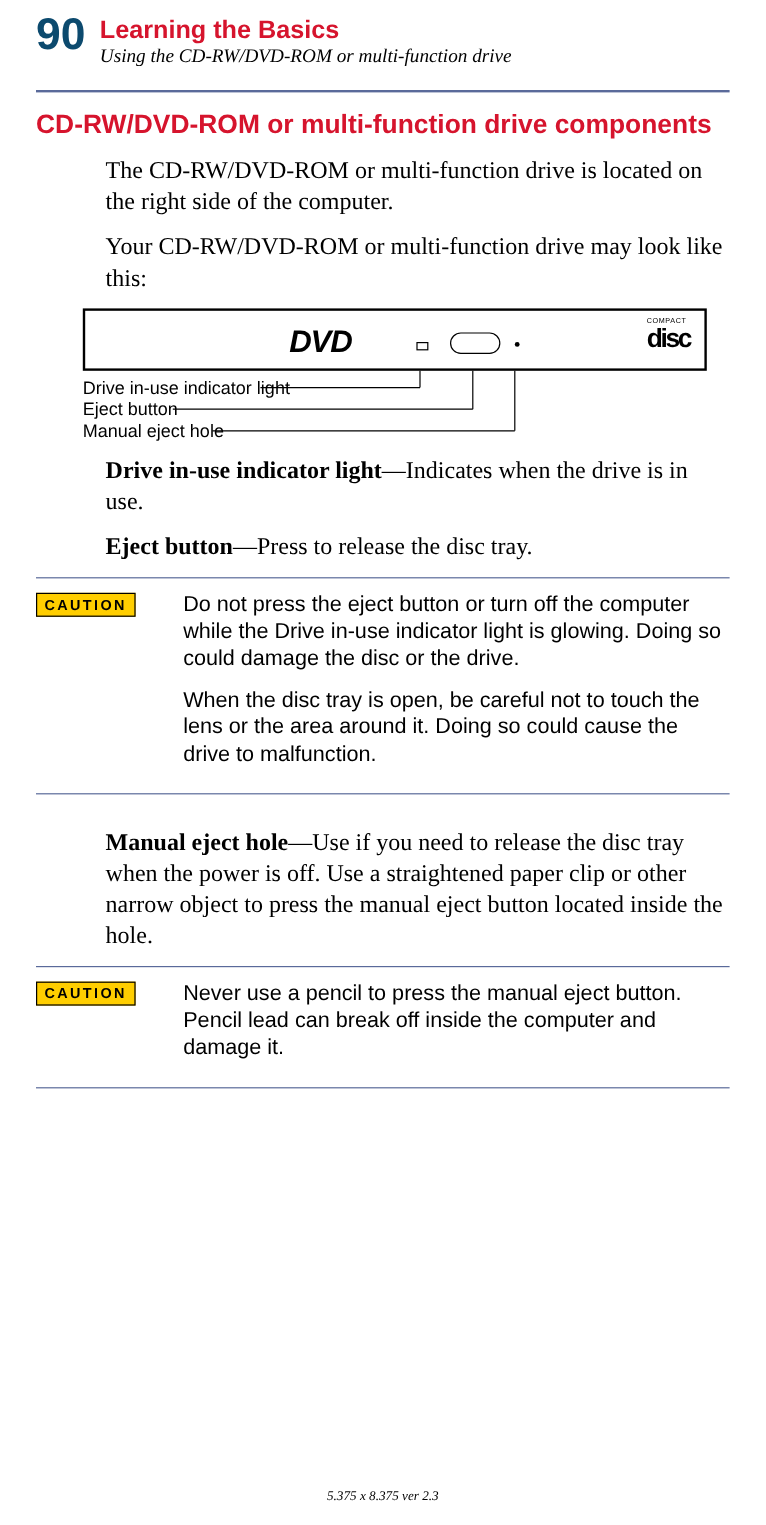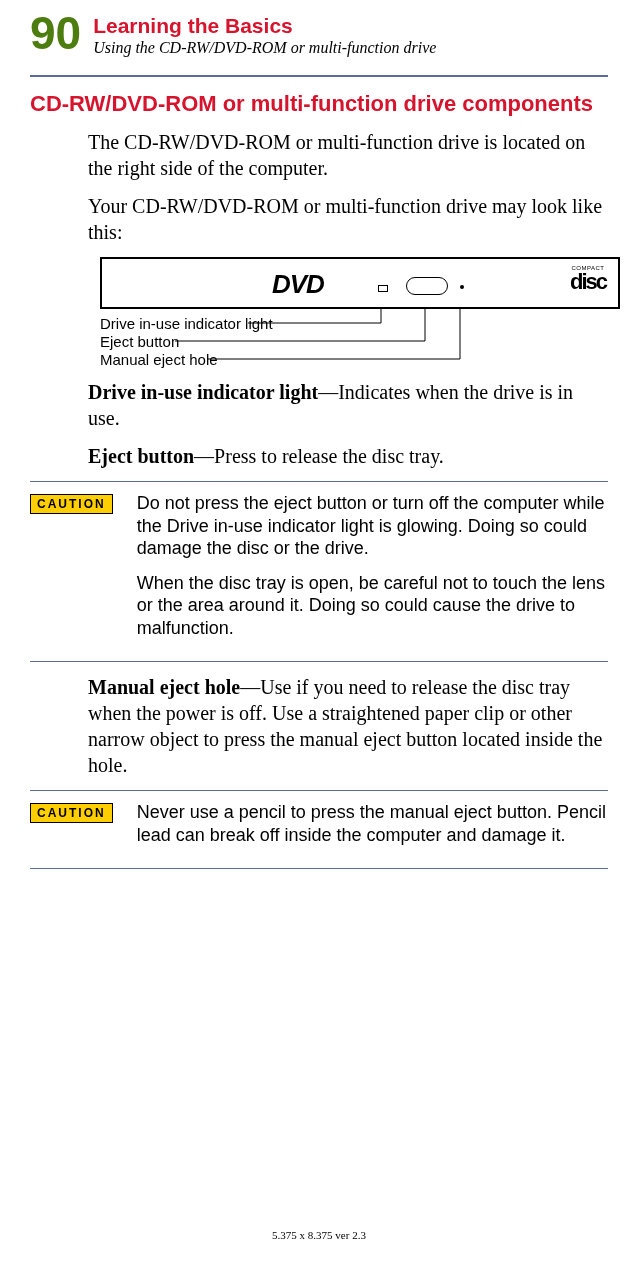--- a/index.html
+++ b/index.html
@@ -17,23 +17,23 @@
     box-sizing: border-box;
   }
   .header-row {
     display: flex;
     align-items: flex-start;
     gap: 12px;
   }
   .page-number {
     font-family: "Arial Narrow", Arial, sans-serif;
     font-stretch: condensed;
-    font-size: 46px;
+    font-size: 37px;
     font-weight: 700;
-    color: #4d7c0f;
+    color: #0c4a6e;
     line-height: 1;
   }
   .header-titles {
     padding-top: 4px;
   }
   .chapter-title {
     font-family: "Arial Narrow", Arial, sans-serif;
     font-stretch: condensed;
     font-weight: 700;
     color: #d6142d;
@@ -65,21 +65,21 @@
   }
   .body-indent {
     margin-left: 58px;
   }
   .para {
     font-size: 20px;
     line-height: 1.3;
     margin: 0 0 12px 0;
   }
   .diagram-box {
-    margin-left: 70px;
+    margin-left: 39px;
     width: 520px;
   }
   .drive-rect {
     width: 520px;
     height: 52px;
     border: 2px solid #000;
     position: relative;
     box-sizing: border-box;
   }
   .dvd-logo {
@@ -117,21 +117,20 @@
     top: 26px;
     width: 4px;
     height: 4px;
     border-radius: 50%;
     background: #000;
   }
   .disc-logo {
     position: absolute;
     right: 12px;
     top: 6px;
-    text-align: center;
     line-height: 1;
   }
   .disc-logo .compact {
     font-family: Arial, sans-serif;
     font-size: 6px;
     letter-spacing: 0.5px;
     display: block;
   }
   .disc-logo .disc-text {
     font-family: Arial, sans-serif;
@@ -159,21 +158,21 @@
   }
   .caption {
     font-style: italic;
     color: #d6142d;
     font-size: 17px;
     margin: 4px 0 16px 0;
   }
   .caution-block {
     display: flex;
     align-items: flex-start;
-    gap: 8px;
+    gap: 24px;
     margin: 6px 0 6px 0;
   }
   .caution-badge {
     background: #ffce00;
     border: 1.5px solid #000;
     font-family: Arial, sans-serif;
     font-weight: bold;
     font-size: 12px;
     letter-spacing: 2px;
     padding: 2px 6px;
@@ -184,25 +183,26 @@
     font-family: "Arial Narrow", Arial, sans-serif;
     font-stretch: condensed;
     font-size: 18px;
     line-height: 1.25;
   }
   .caution-text p {
     margin: 0 0 12px 16px;
   }
   .footer {
     position: absolute;
-    bottom: 30px;
+    bottom: 18px;
     left: 0;
     width: 100%;
     text-align: center;
     font-size: 11px;
+    font-style: italic;
   }
   .bold { font-weight: bold; }
 </style>
 </head>
 <body>
 
 <div class="page">
 
   <div class="header-row">
     <div class="page-number">90</div>
@@ -261,21 +261,21 @@
   <div class="caution-block">
     <span class="caution-badge">CAUTION</span>
     <div class="caution-text">
       <p>Do not press the eject button or turn off the computer while the Drive in-use indicator light is glowing. Doing so could damage the disc or the drive.</p>
       <p>When the disc tray is open, be careful not to touch the lens or the area around it. Doing so could cause the drive to malfunction.</p>
     </div>
   </div>
 
   <hr class="hr-thin">
 
-  <div class="body-indent" style="margin-top:12px;">
+  <div class="body-indent" style="margin-top:27px;">
     <p class="para">
       <span class="bold">Manual eject hole</span><span>—Use if you need to release the disc tray when the power is off. Use a straightened paper clip or other narrow object to press the manual eject button located inside the hole.</span>
     </p>
   </div>
 
   <hr class="hr-thin">
 
   <div class="caution-block">
     <span class="caution-badge">CAUTION</span>
     <div class="caution-text">

